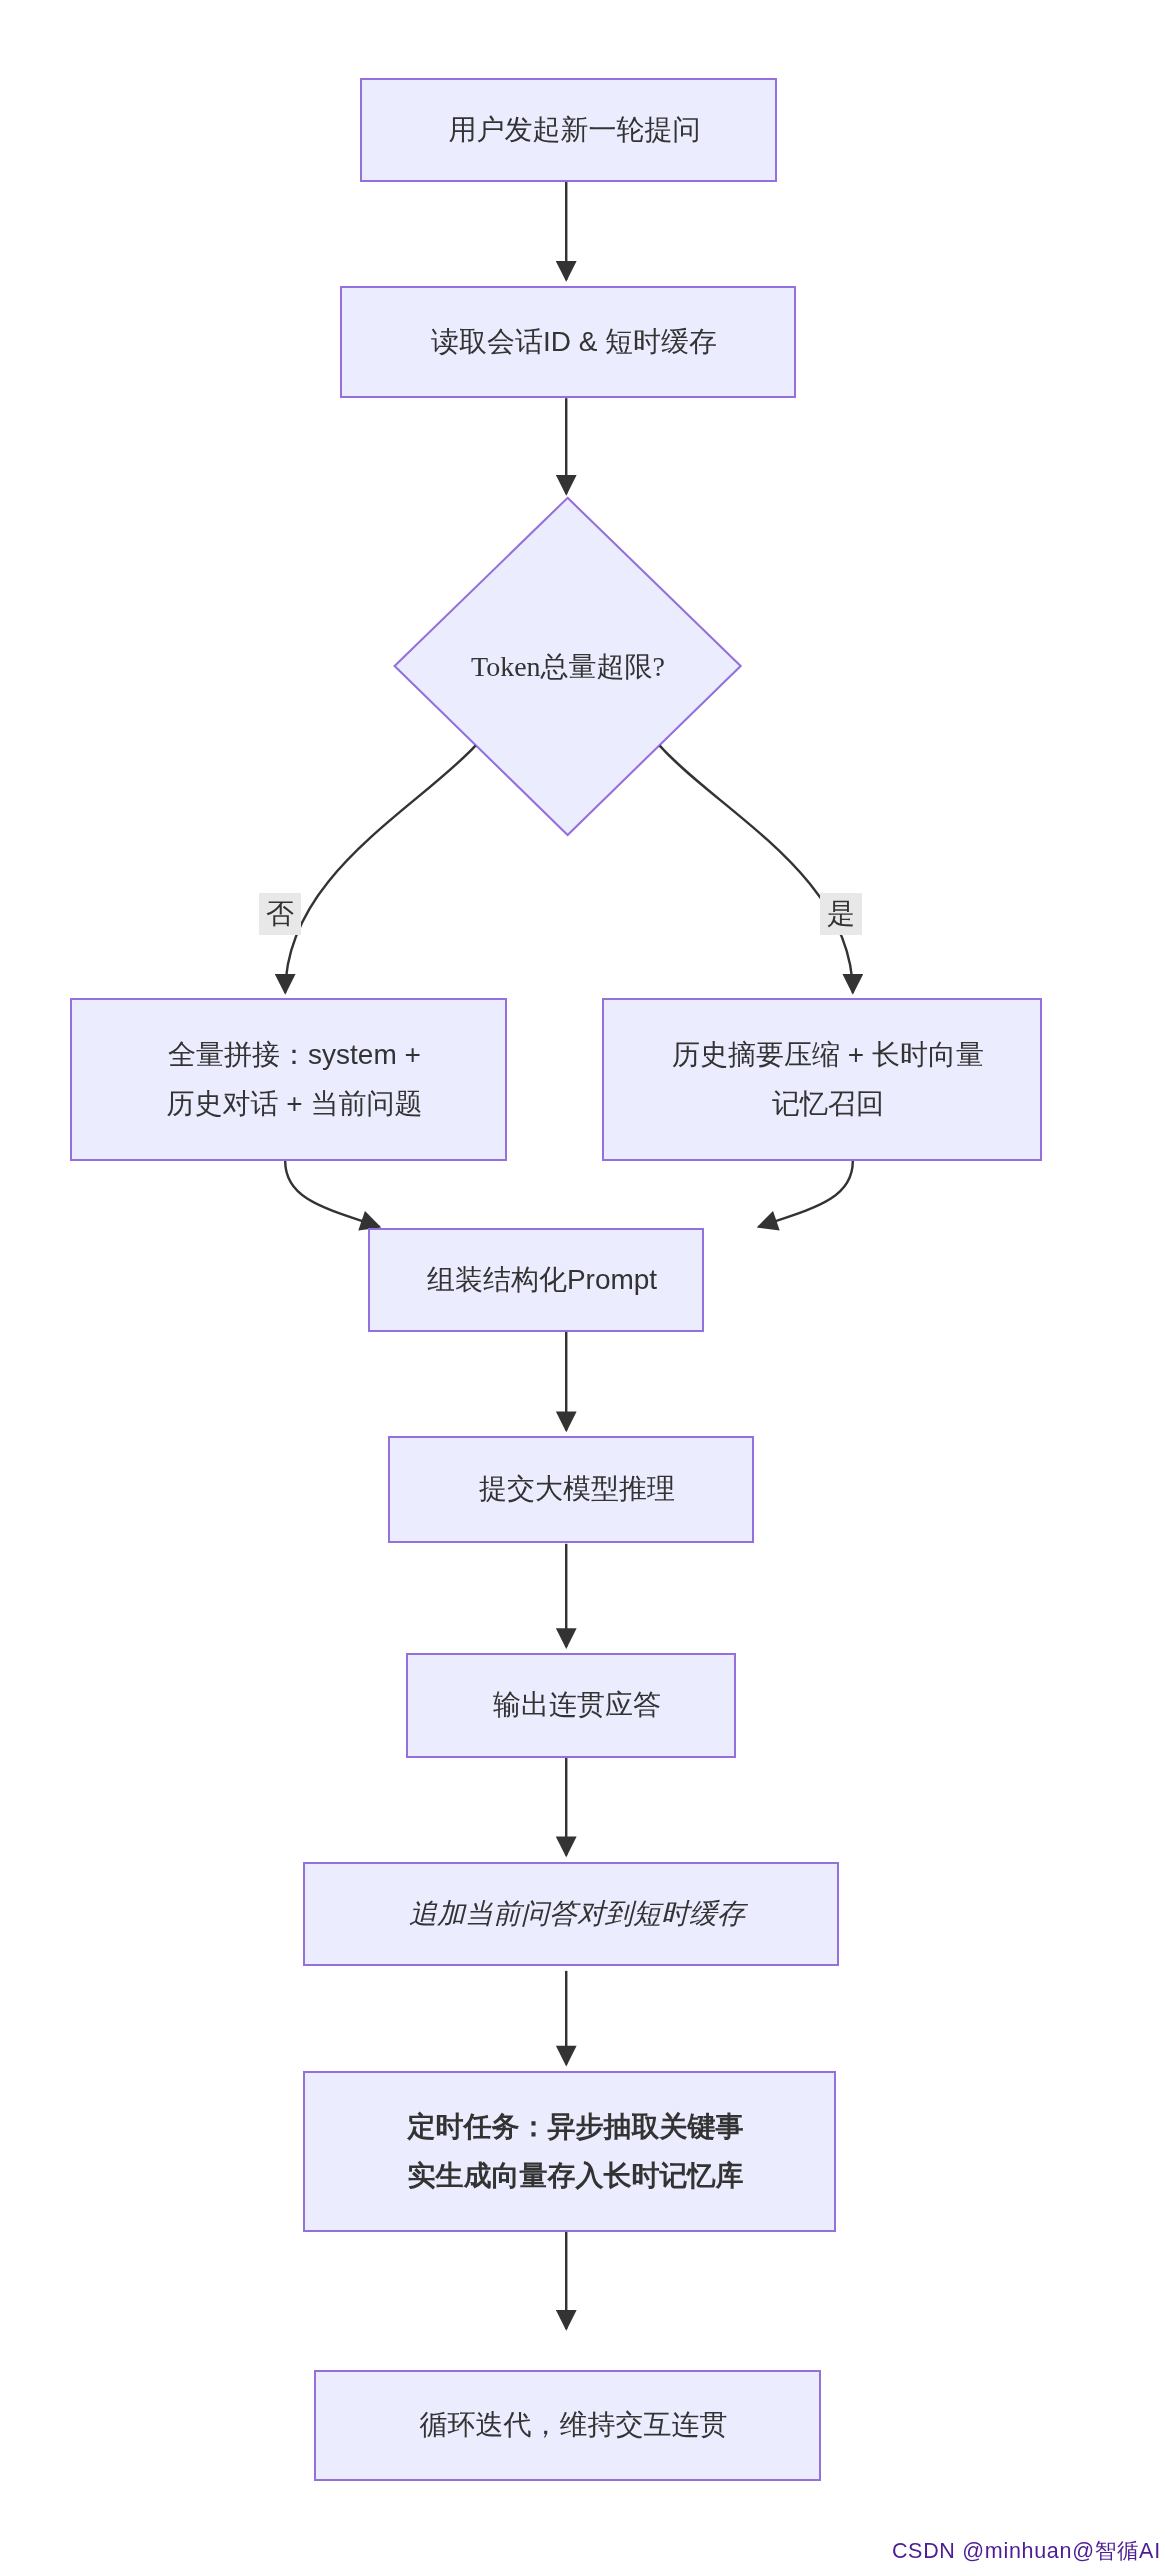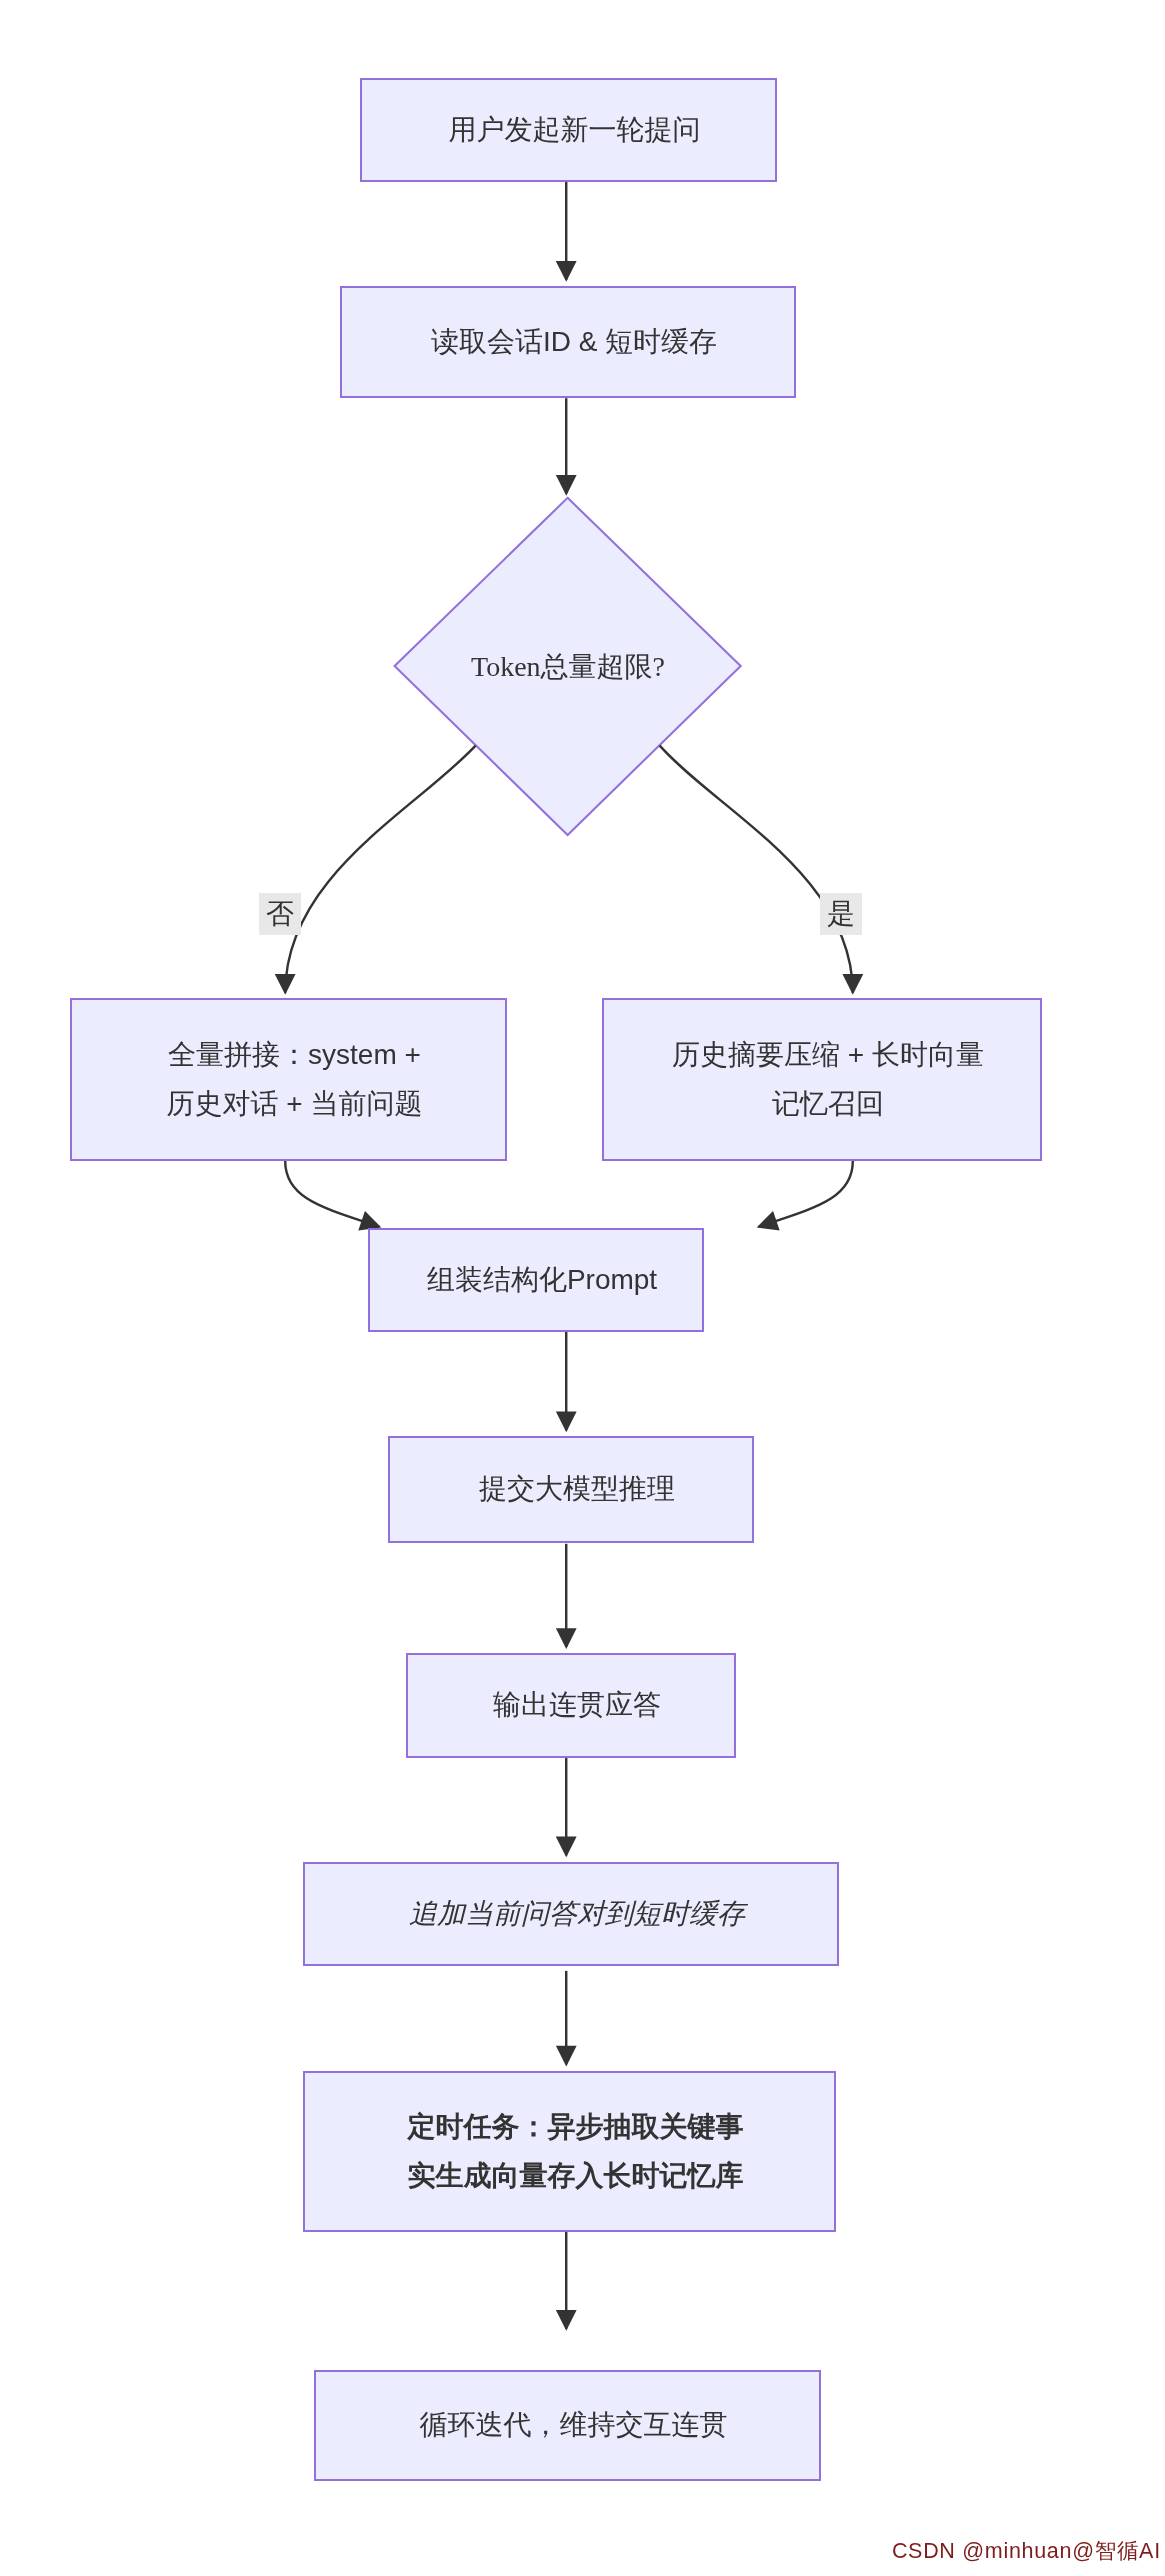--- a/index.html
+++ b/index.html
@@ -42,21 +42,21 @@
     color:#333333;
     font-size:28px;
     line-height:1.2;
     padding:4.2px 7px;
   }
   .watermark{
     position:absolute;
     right:4.2px;
     bottom:11px;
     font-size:21.5px;
-    color:#7f1d1d;
+    color:#4c1d95;
     letter-spacing:0.7px;
   }
 </style>
 </head>
 <body>
 
 <div class="canvas">
 
   <svg class="edges" width="1165" height="2576" viewBox="0 0 1683 3721" xmlns="http://www.w3.org/2000/svg">
     <defs>

